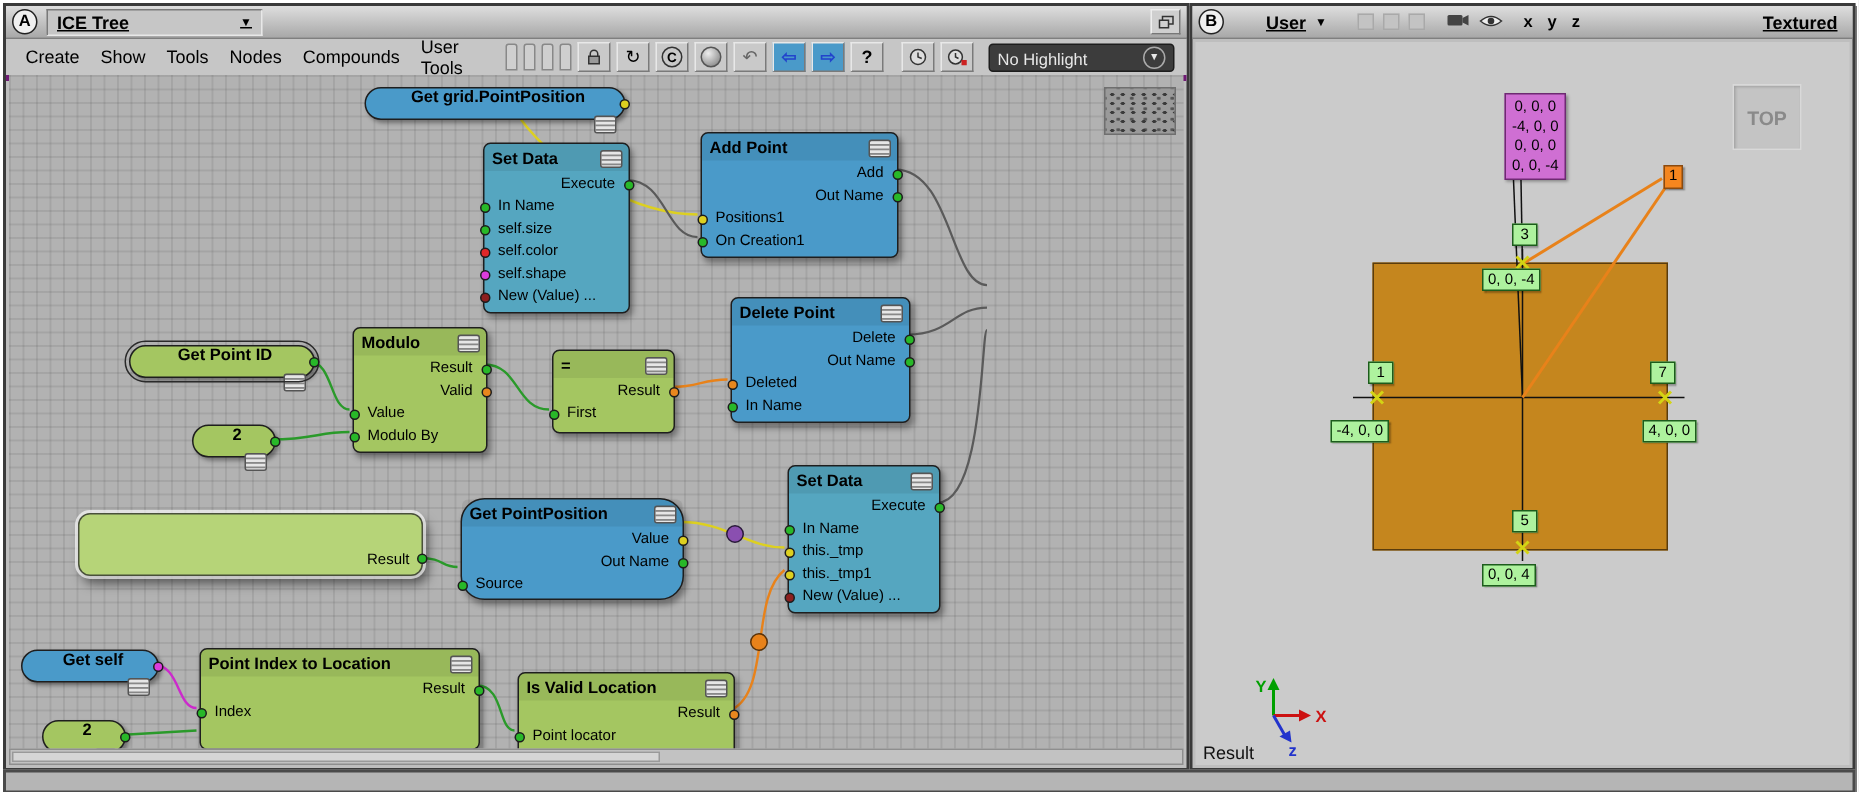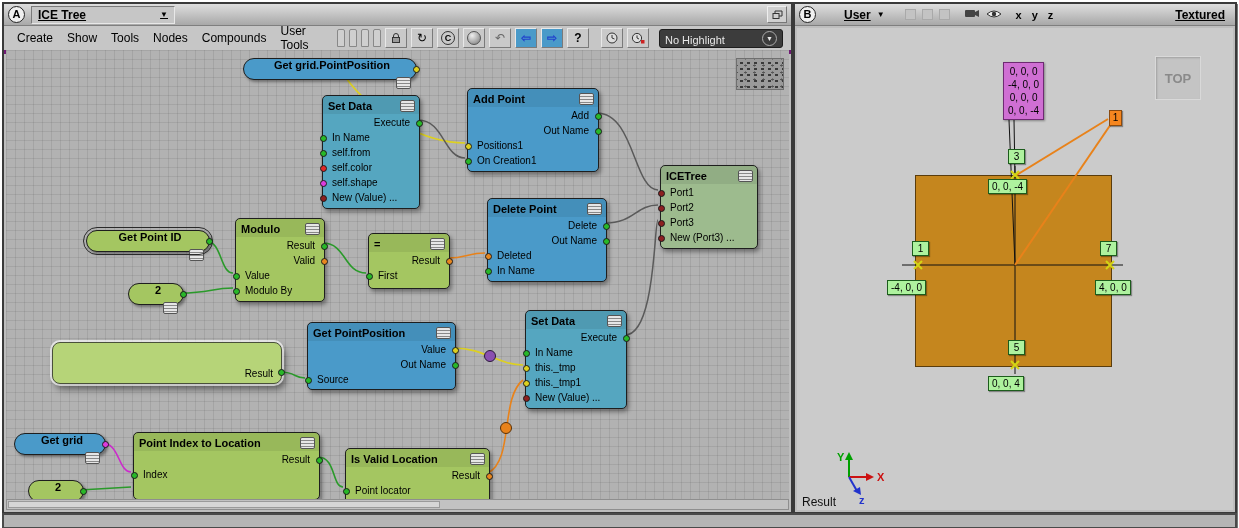--- a/index.html
+++ b/index.html
@@ -169,70 +169,58 @@
         <span>Get Point ID</span>
         <span class="grip" style="margin-left:auto"></span>
         <i class="pdot dg"></i>
       </div>
       <div class="pill green" style="left:122px;top:233px;width:40px;">
         <span>2</span>
         <span class="grip" style="margin-left:auto"></span>
         <i class="pdot dg"></i>
       </div>
       <div class="pill blue" style="left:8px;top:383px;width:76px;">
-        <span>Get grid</span>
+        <span>Get self</span>
         <span class="grip" style="margin-left:auto"></span>
         <i class="pdot dm"></i>
       </div>
       <div class="pill green" style="left:22px;top:430px;width:40px;">
         <span>2</span>
         <span class="grip" style="margin-left:auto"></span>
         <i class="pdot dg"></i>
       </div>
 
       <div class="node teal" style="left:316px;top:45px;width:96px;height:112px;">
         <div class="hdr">
             <span>Set Data</span>
             <span class="grip"></span>
           </div>
         <div class="rows">
           <div class="prow r"><i class="dot dg"></i><span>Execute</span></div>
           <div class="prow l"><i class="dot dg"></i><span>In Name</span></div>
-          <div class="prow l"><i class="dot dg"></i><span>self.from</span></div>
+          <div class="prow l"><i class="dot dg"></i><span>self.size</span></div>
           <div class="prow l"><i class="dot drd"></i><span>self.color</span></div>
           <div class="prow l"><i class="dot dm"></i><span>self.shape</span></div>
           <div class="prow l"><i class="dot dd"></i><span>New (Value) ...</span></div>
         </div>
       </div>
 
       <div class="node blue" style="left:461px;top:38px;width:130px;height:82px;">
         <div class="hdr">
             <span>Add Point</span>
             <span class="grip"></span>
           </div>
         <div class="rows">
           <div class="prow r"><i class="dot dg"></i><span>Add</span></div>
           <div class="prow r"><i class="dot dg"></i><span>Out Name</span></div>
           <div class="prow l"><i class="dot dy"></i><span>Positions1</span></div>
           <div class="prow l"><i class="dot dg"></i><span>On Creation1</span></div>
         </div>
       </div>
 
-      <div class="node sage" style="left:654px;top:115px;width:96px;height:82px;">
-        <div class="hdr">
-            <span>ICETree</span>
-            <span class="grip"></span>
-          </div>
-        <div class="rows">
-          <div class="prow l"><i class="dot dd"></i><span>Port1</span></div>
-          <div class="prow l"><i class="dot dd"></i><span>Port2</span></div>
-          <div class="prow l"><i class="dot dd"></i><span>Port3</span></div>
-          <div class="prow l"><i class="dot dd"></i><span>New (Port3) ...</span></div>
-        </div>
-      </div>
 
       <div class="node blue" style="left:481px;top:148px;width:118px;height:82px;">
         <div class="hdr">
             <span>Delete Point</span>
             <span class="grip"></span>
           </div>
         <div class="rows">
           <div class="prow r"><i class="dot dg"></i><span>Delete</span></div>
           <div class="prow r"><i class="dot dg"></i><span>Out Name</span></div>
           <div class="prow l"><i class="dot do"></i><span>Deleted</span></div>
@@ -257,21 +245,21 @@
         <div class="hdr">
             <span>=</span>
             <span class="grip"></span>
           </div>
         <div class="rows">
           <div class="prow r"><i class="dot do"></i><span>Result</span></div>
           <div class="prow l"><i class="dot dg"></i><span>First</span></div>
         </div>
       </div>
 
-      <div class="node blue" style="left:301px;top:272px;width:147px;height:66px;">
+      <div class="node blue" style="left:301px;top:282px;width:147px;height:66px;border-radius:16px;">
         <div class="hdr">
             <span>Get PointPosition</span>
             <span class="grip"></span>
           </div>
         <div class="rows">
           <div class="prow r"><i class="dot dy"></i><span>Value</span></div>
           <div class="prow r"><i class="dot dg"></i><span>Out Name</span></div>
           <div class="prow l"><i class="dot dg"></i><span>Source</span></div>
         </div>
       </div>

